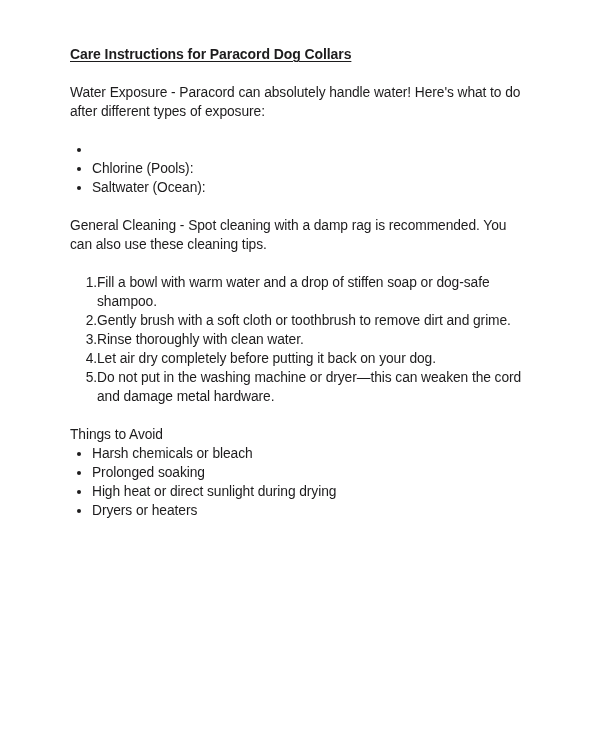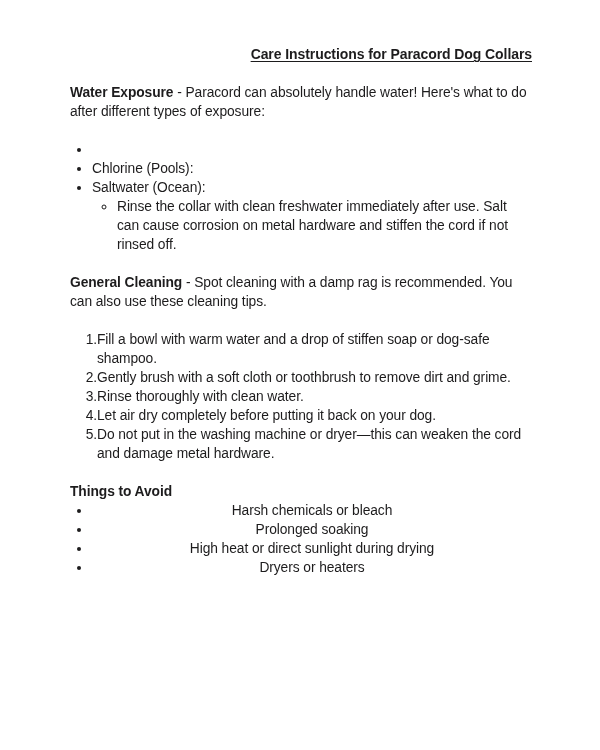--- a/index.html
+++ b/index.html
@@ -22,27 +22,26 @@
     overflow: hidden;
   }
   .doc h1 {
     font-size: 14px;
     font-weight: 700;
     text-decoration: underline;
     text-decoration-thickness: 1.3px;
     text-underline-offset: 2px;
     margin: 0 0 19px 0;
     line-height: 19px;
-    text-align: right;
   }
   .doc p {
     margin: 19px 0;
   }
   .doc strong {
-    font-weight: 700;
+    font-weight: 400;
   }
   ul.l1 {
     list-style-type: disc;
     margin: 19px 0;
     padding-left: 22px;
   }
   ul.l2 {
     list-style-type: circle;
     margin: 0;
     padding-left: 25px;
@@ -54,21 +53,20 @@
   ol.steps > li::marker {
     content: counter(list-item) ".";
   }
   p.subhead {
     margin: 19px 0 0 0;
   }
   ul.avoid {
     list-style-type: disc;
     margin: 0 0 19px 0;
     padding-left: 22px;
-    text-align: center;
   }
   li {
     padding: 0;
   }
 </style>
 </head>
 <body style="background: rgb(255, 255, 255);">
 
 <div class="doc" style="color: rgb(29, 28, 29);">
 
@@ -78,23 +76,20 @@
   <section>
     <p><strong>Water Exposure</strong><span> - Paracord can absolutely handle water! Here's what to do after different types of exposure:</span></p>
     <ul class="l1">
       <li>
       </li>
       <li>
         <span>Chlorine (Pools):</span>
       </li>
       <li>
         <span>Saltwater (Ocean):</span>
-        <ul class="l2">
-          <li>Rinse the collar with clean freshwater immediately after use. Salt can cause corrosion on metal hardware and stiffen the cord if not rinsed off.</li>
-        </ul>
       </li>
     </ul>
   </section>
 
   <section>
     <p><strong>General Cleaning</strong><span> - Spot cleaning with a damp rag is recommended. You can also use these cleaning tips.</span></p>
     <ol class="steps">
       <li>Fill a bowl with warm water and a drop of stiffen soap or dog-safe shampoo.</li>
       <li>Gently brush with a soft cloth or toothbrush to remove dirt and grime.</li>
       <li>Rinse thoroughly with clean water.</li>

